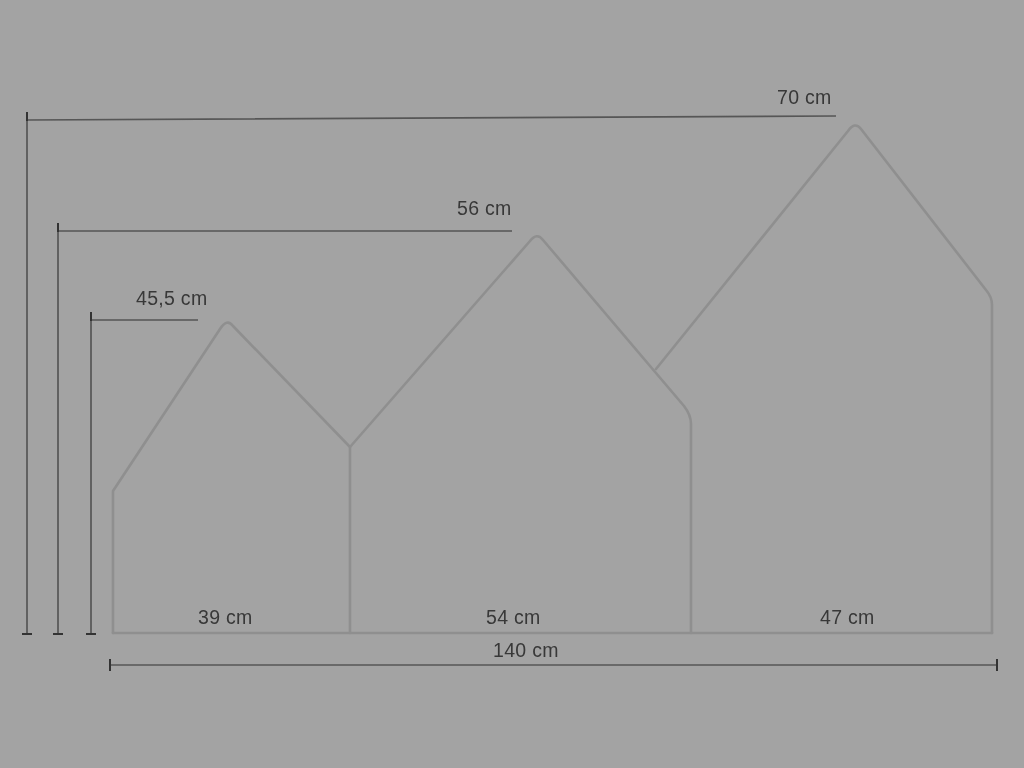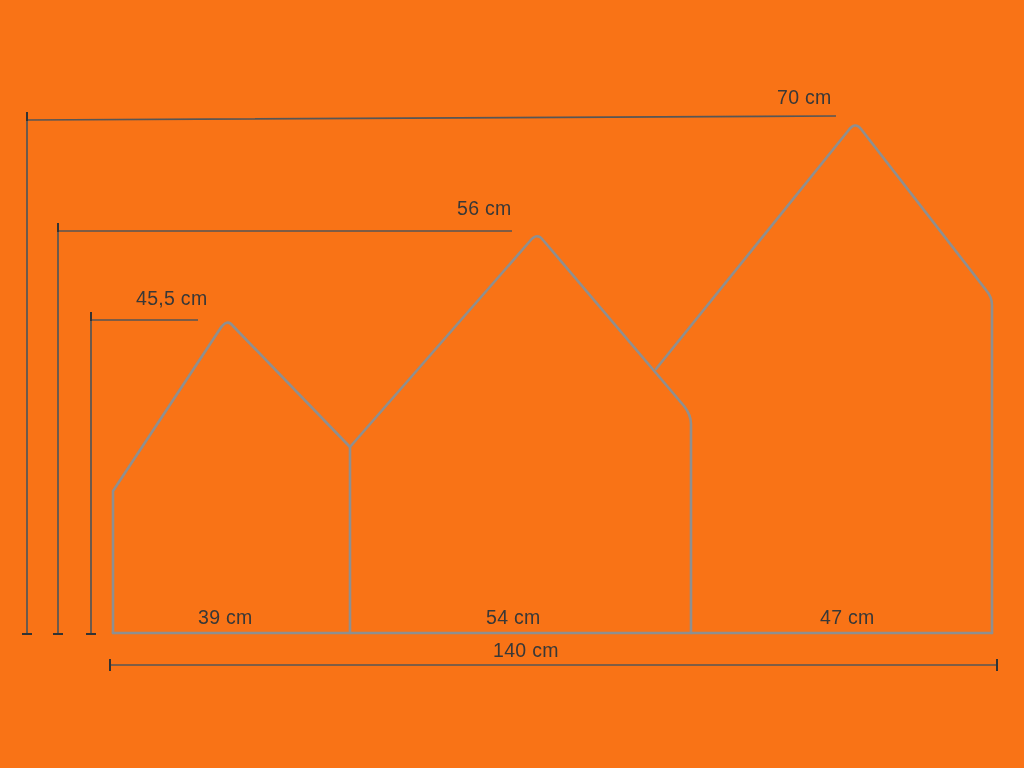--- a/index.html
+++ b/index.html
@@ -4,21 +4,21 @@
 <style>
   html, body {
     margin: 0;
     padding: 0;
     background: #ffffff;
   }
   .canvas {
     position: relative;
     width: 1024px;
     height: 768px;
-    background: #f97316;
+    background: #a3a3a3;
     overflow: hidden;
     font-family: "Liberation Sans", sans-serif;
   }
   svg text {
     font-family: "Liberation Sans", sans-serif;
     font-size: 19.5px;
     font-weight: 500;
     letter-spacing: 0.3px;
     fill: #383838;
   }

